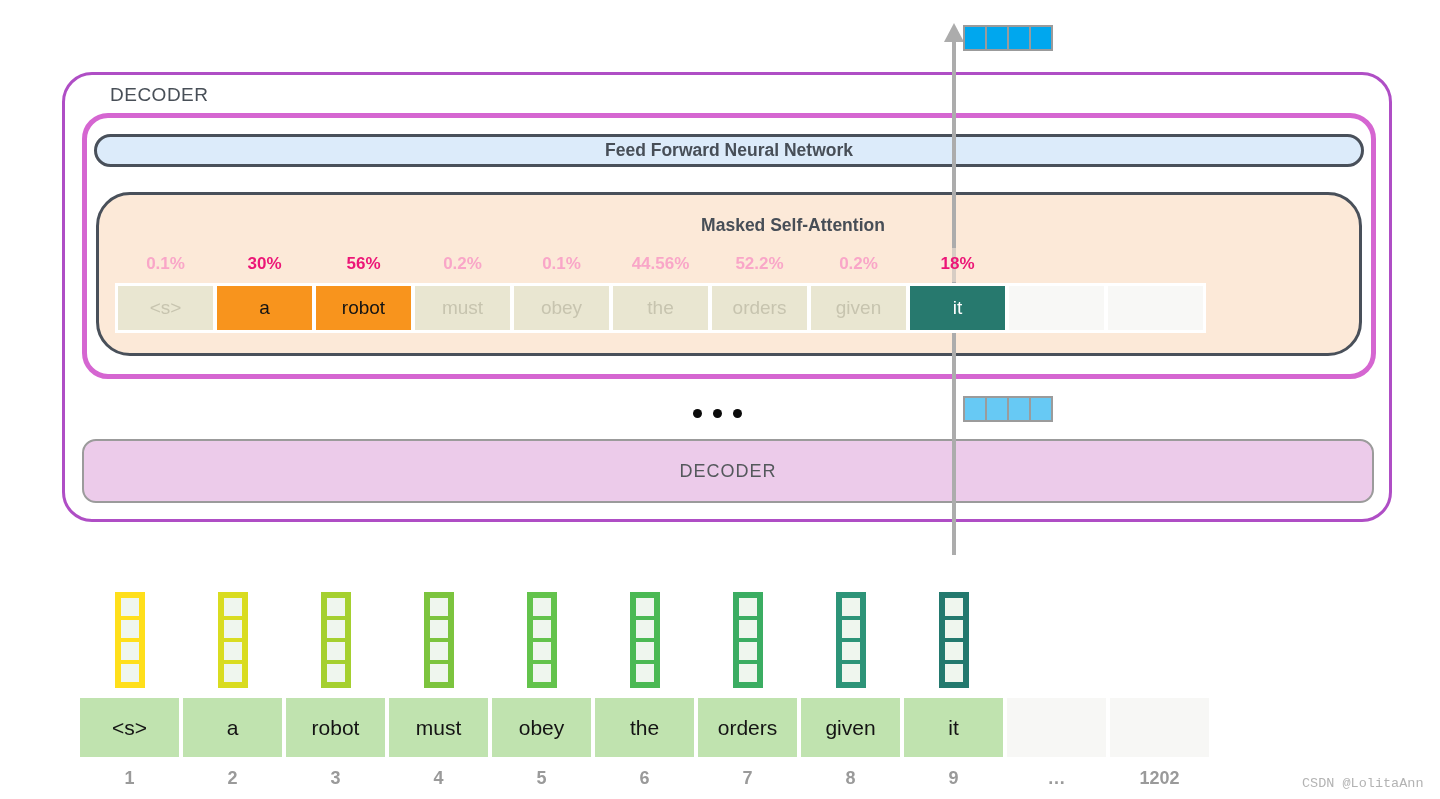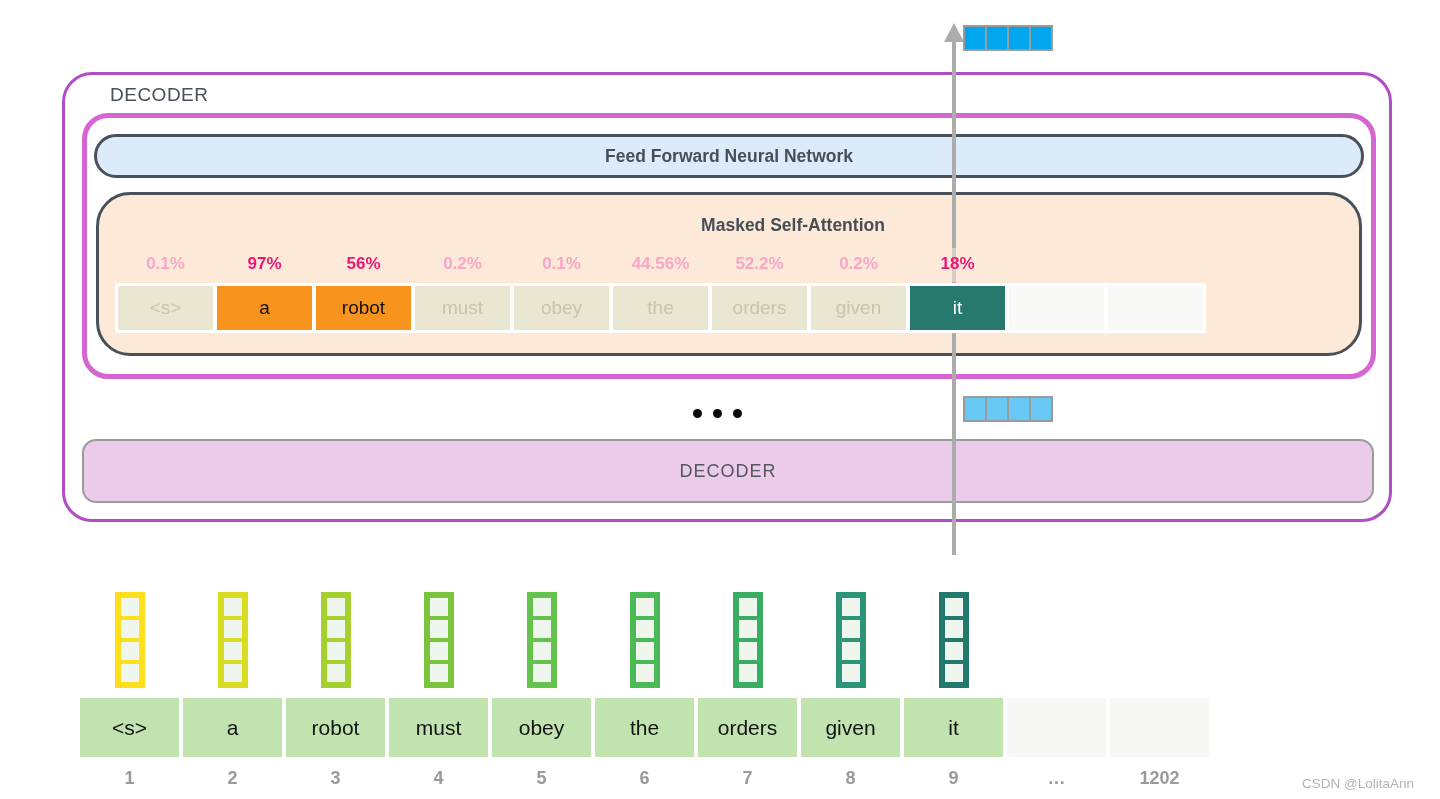--- a/index.html
+++ b/index.html
@@ -12,21 +12,21 @@
   
   .outer-box{ position:absolute; left:62px; top:72px; width:1330px; height:450px;
     border:3.5px solid #AF4EC5; border-radius:30px; }
   .outer-label{ position:absolute; left:110px; top:84px; font-size:19px; font-weight:500;
     color:#484F57; letter-spacing:.5px; }
 
   
   .inner-box{ position:absolute; left:82px; top:113px; width:1294px; height:266px;
     border:5px solid #D566D1; border-radius:26px; }
 
-  .ffnn{ position:absolute; left:94px; top:134px; width:1270px; height:44px;
+  .ffnn{ position:absolute; left:94px; top:134px; width:1270px; height:33px;
     background:#DCEBFA; border:3px solid #49505A; border-radius:22px;
     display:flex; align-items:center; justify-content:center; }
   .ffnn-label{ font-size:17.5px; font-weight:bold; color:#474E57; }
 
   .attn-box{ position:absolute; left:96px; top:192px; width:1266px; height:164px;
     background:#FCE9D8; border:3px solid #49505A; border-radius:34px; }
   .attn-title{ position:absolute; left:96px; top:215px; width:1394px; text-align:center;
     font-size:17.5px; font-weight:bold; color:#474E57; z-index:6; }
 
   .pct-row{ position:absolute; left:115px; top:254px; width:1091px; height:22px;
@@ -76,42 +76,42 @@
   .vec-cell{ flex:1; }
 
   .input-row{ position:absolute; left:80px; top:698px; display:flex; gap:4px; }
   .in-cell{ width:99px; height:59px; display:flex; align-items:center; justify-content:center;
     font-size:21px; color:#141414; background:#C0E3AF; }
   .in-cell.empty{ background:#F7F7F5; }
 
   .pos-row{ position:absolute; left:80px; top:768px; display:flex; gap:4px; }
   .pos-slot{ width:99px; text-align:center; font-size:18px; font-weight:bold; color:#9A9A9A; }
 
-  .watermark{ position:absolute; left:1302px; top:776px; font-size:13.5px; color:#B3B3B3; }
+  .watermark{ position:absolute; left:1302px; top:776px; font-size:13.5px; color:#B3B3B3;font-family:Liberation Mono, monospace; }
 </style>
 </head>
 <body>
 
 <div class="canvas">
 
   <div class="outer-box"></div>
   <div class="outer-label">DECODER</div>
 
   <div class="inner-box"></div>
 
   <div class="ffnn">
     <span class="ffnn-label">Feed Forward Neural Network</span>
   </div>
 
   <div class="attn-box"></div>
   <div class="attn-title">Masked Self-Attention</div>
 
   <div class="pct-row" id="pct-row">
       <div class="pct-slot light">0.1%</div>
-      <div class="pct-slot bold">97%</div>
+      <div class="pct-slot bold">30%</div>
       <div class="pct-slot bold">56%</div>
       <div class="pct-slot light">0.2%</div>
       <div class="pct-slot light">0.1%</div>
       <div class="pct-slot light">44.56%</div>
       <div class="pct-slot light">52.2%</div>
       <div class="pct-slot light">0.2%</div>
       <div class="pct-slot bold">18%</div>
       <div class="pct-slot "></div>
       <div class="pct-slot "></div>
     </div>

